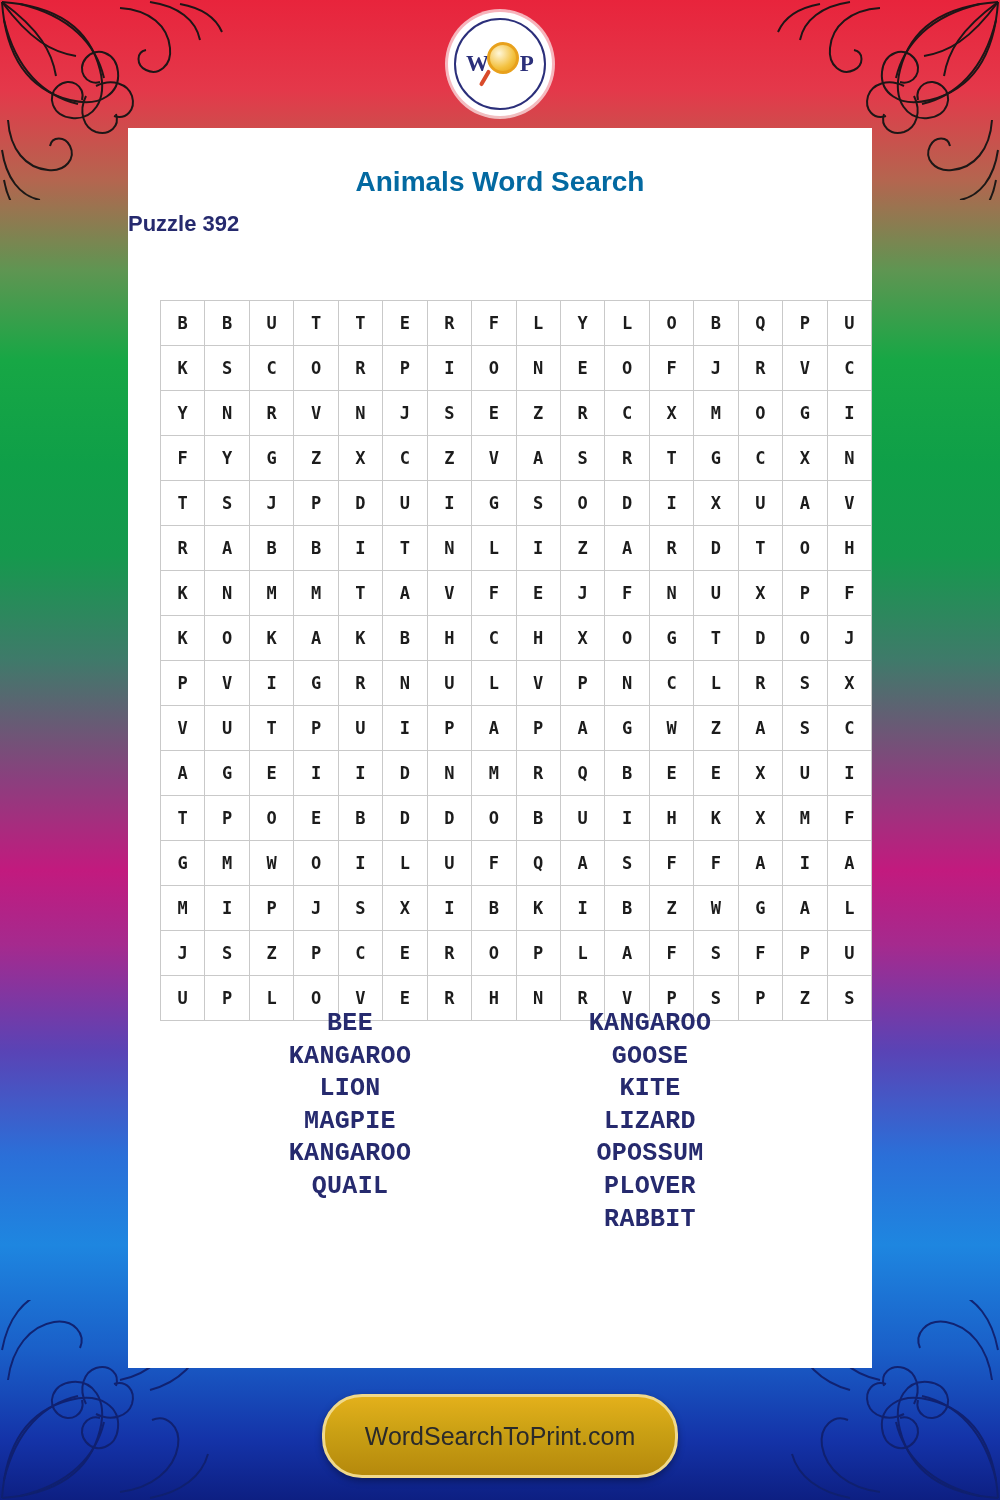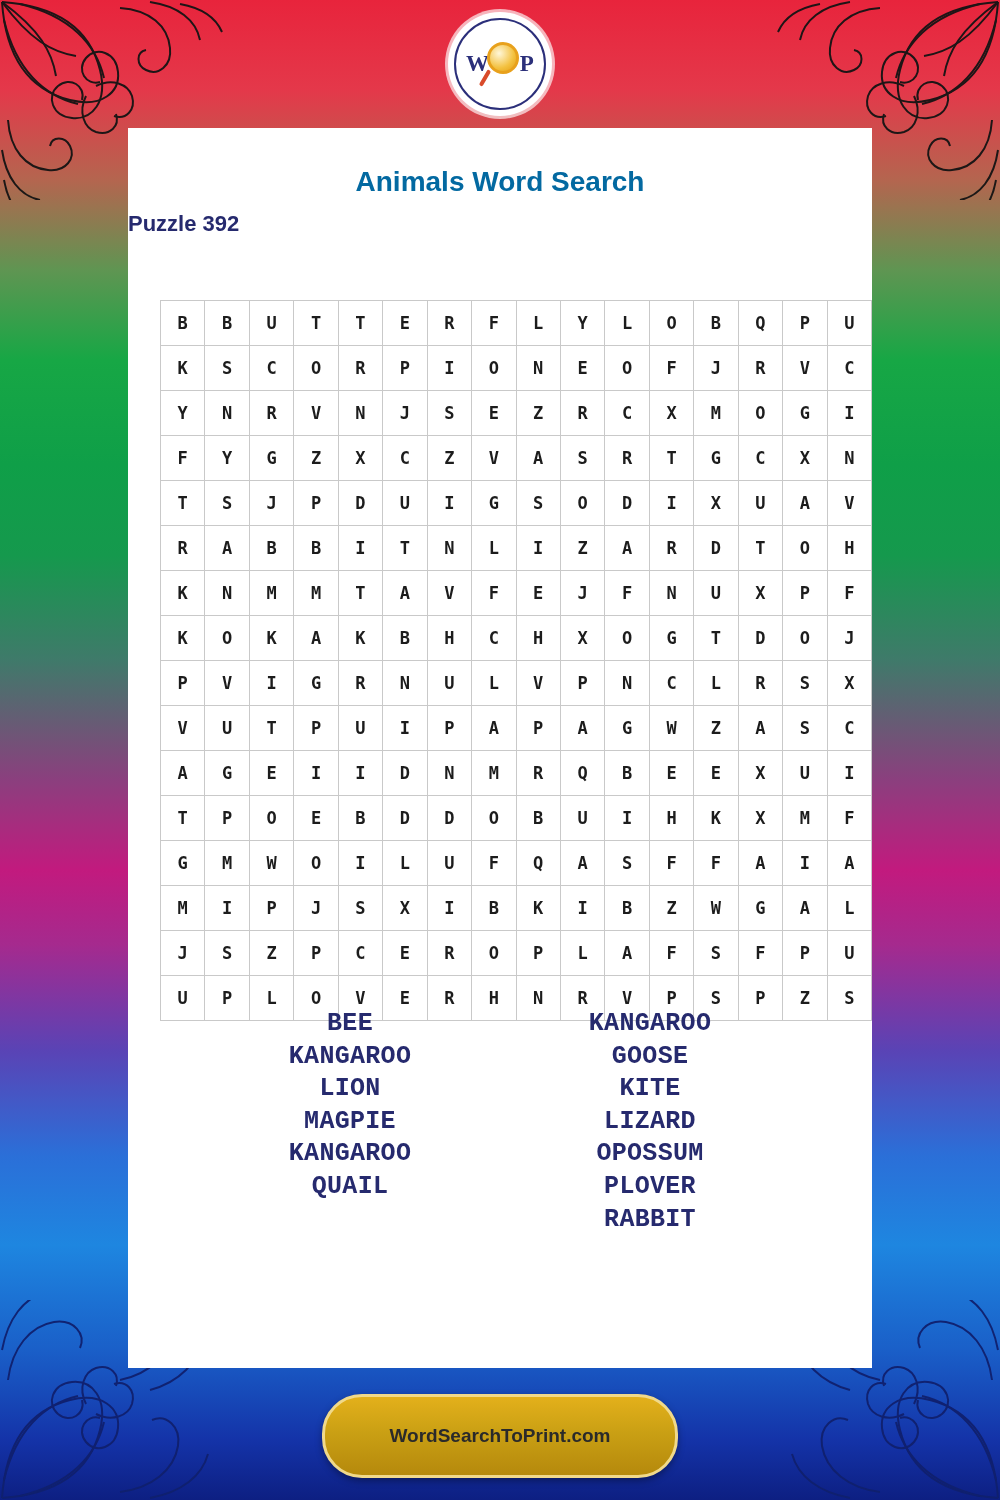--- a/index.html
+++ b/index.html
@@ -193,22 +193,22 @@
     border-radius: 40px;
     background: linear-gradient(180deg, #e3b01b 0%, #caa014 45%, #b5890c 100%);
     border: 3px solid #f0d98a;
     box-shadow: 0 3px 7px rgba(0,0,0,0.35);
     display: flex;
     align-items: center;
     justify-content: center;
     z-index: 5;
   }
   #footer-btn span {
-    font-size: 19px;
-    font-weight: bold;
+    font-size: 25px;
+    font-weight: normal;
     color: #2a2a2a;
   }
 </style>
 </head>
 <body>
 
 <div id="page">
 
   <svg class="orn orn-tl" viewBox="0 0 230 200">
     <g fill="none" stroke="#141414" stroke-width="2">

